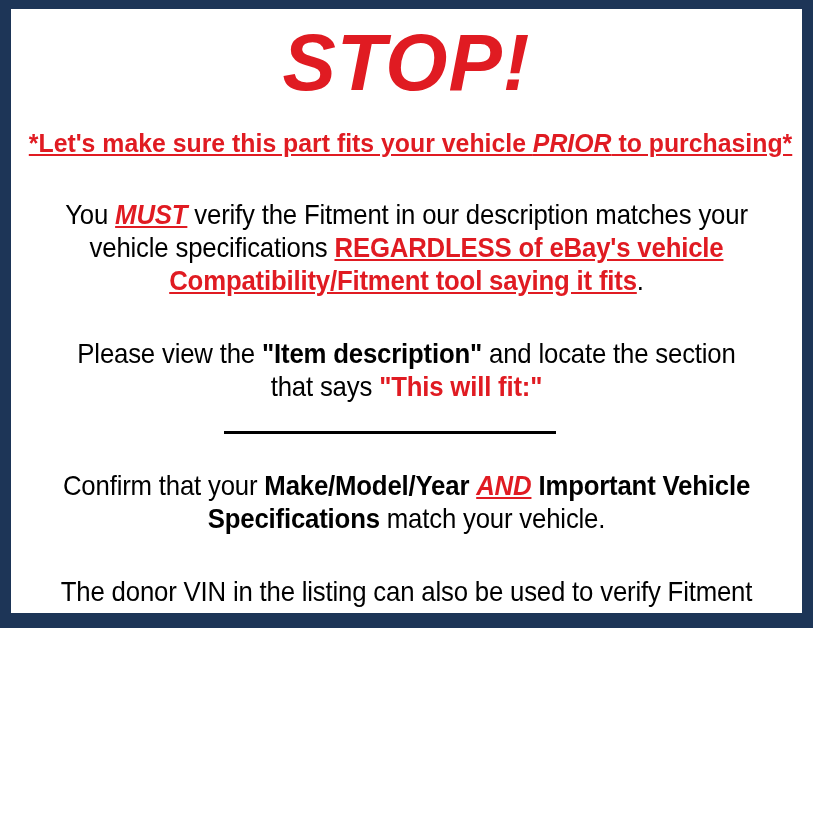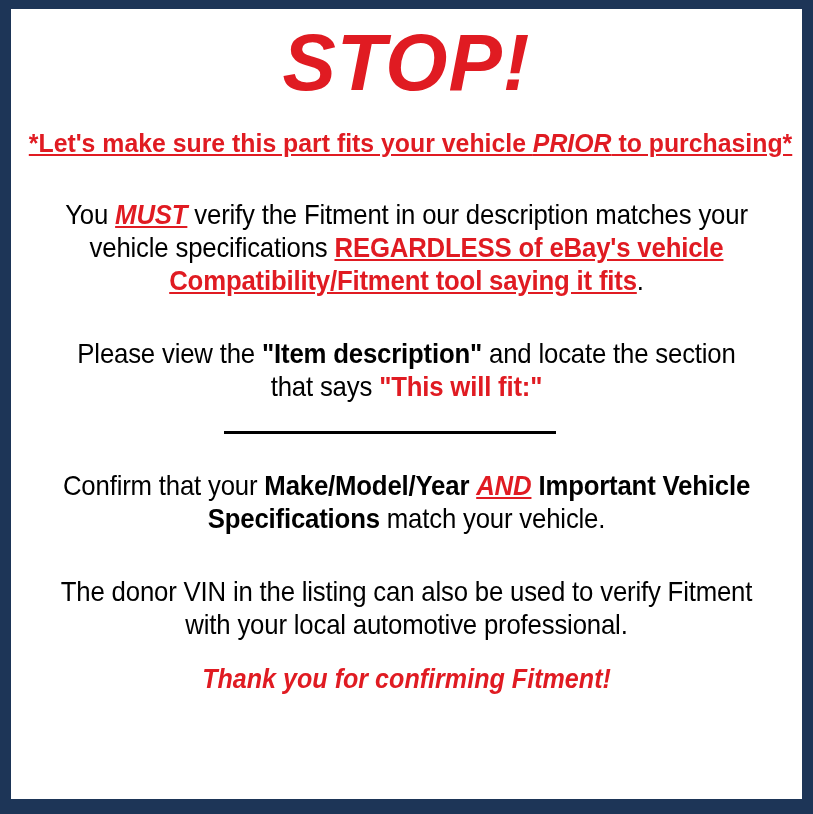--- a/index.html
+++ b/index.html
@@ -8,21 +8,21 @@
     padding: 0;
     background: #ffffff;
   }
   body {
     font-family: "Liberation Sans", sans-serif;
   }
 
   #notice-card {
     position: relative;
     width: 813px;
-    height: 814px;
+    height: 628px;
     box-sizing: border-box;
     background: #1d3557;
     overflow: hidden;
   }
 
   #notice-inner {
     position: absolute;
     left: 11px;
     top: 9px;
     right: 11px;

